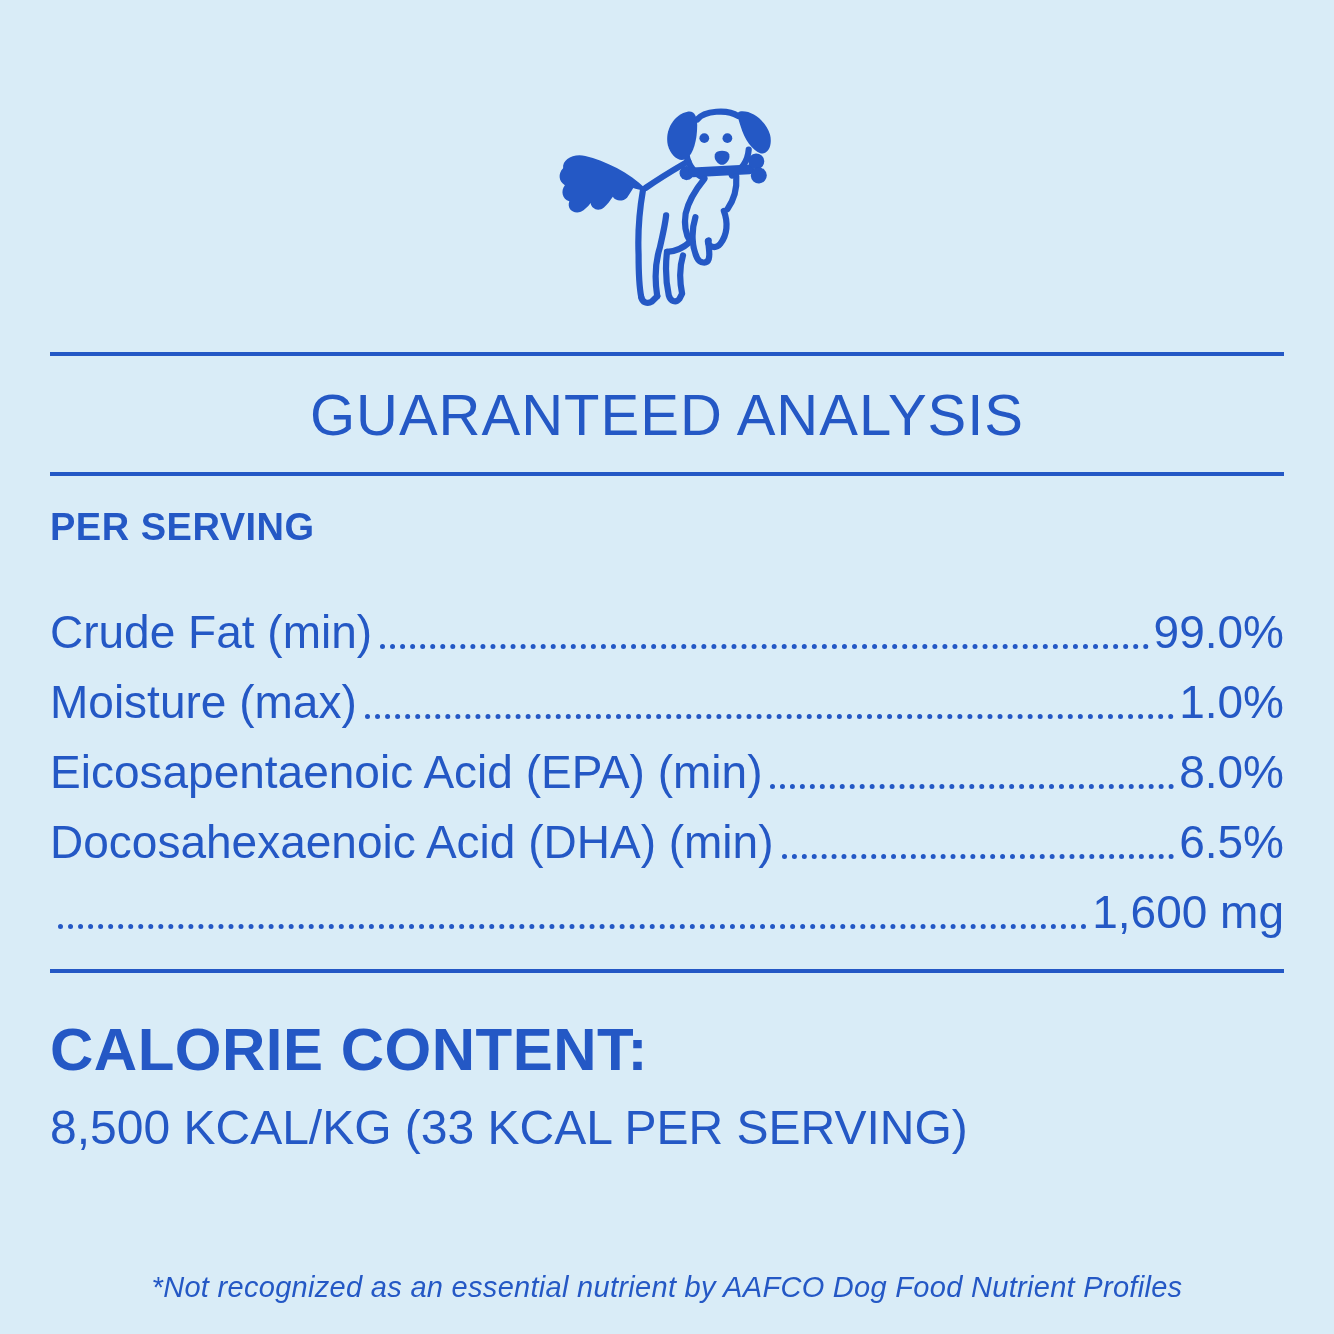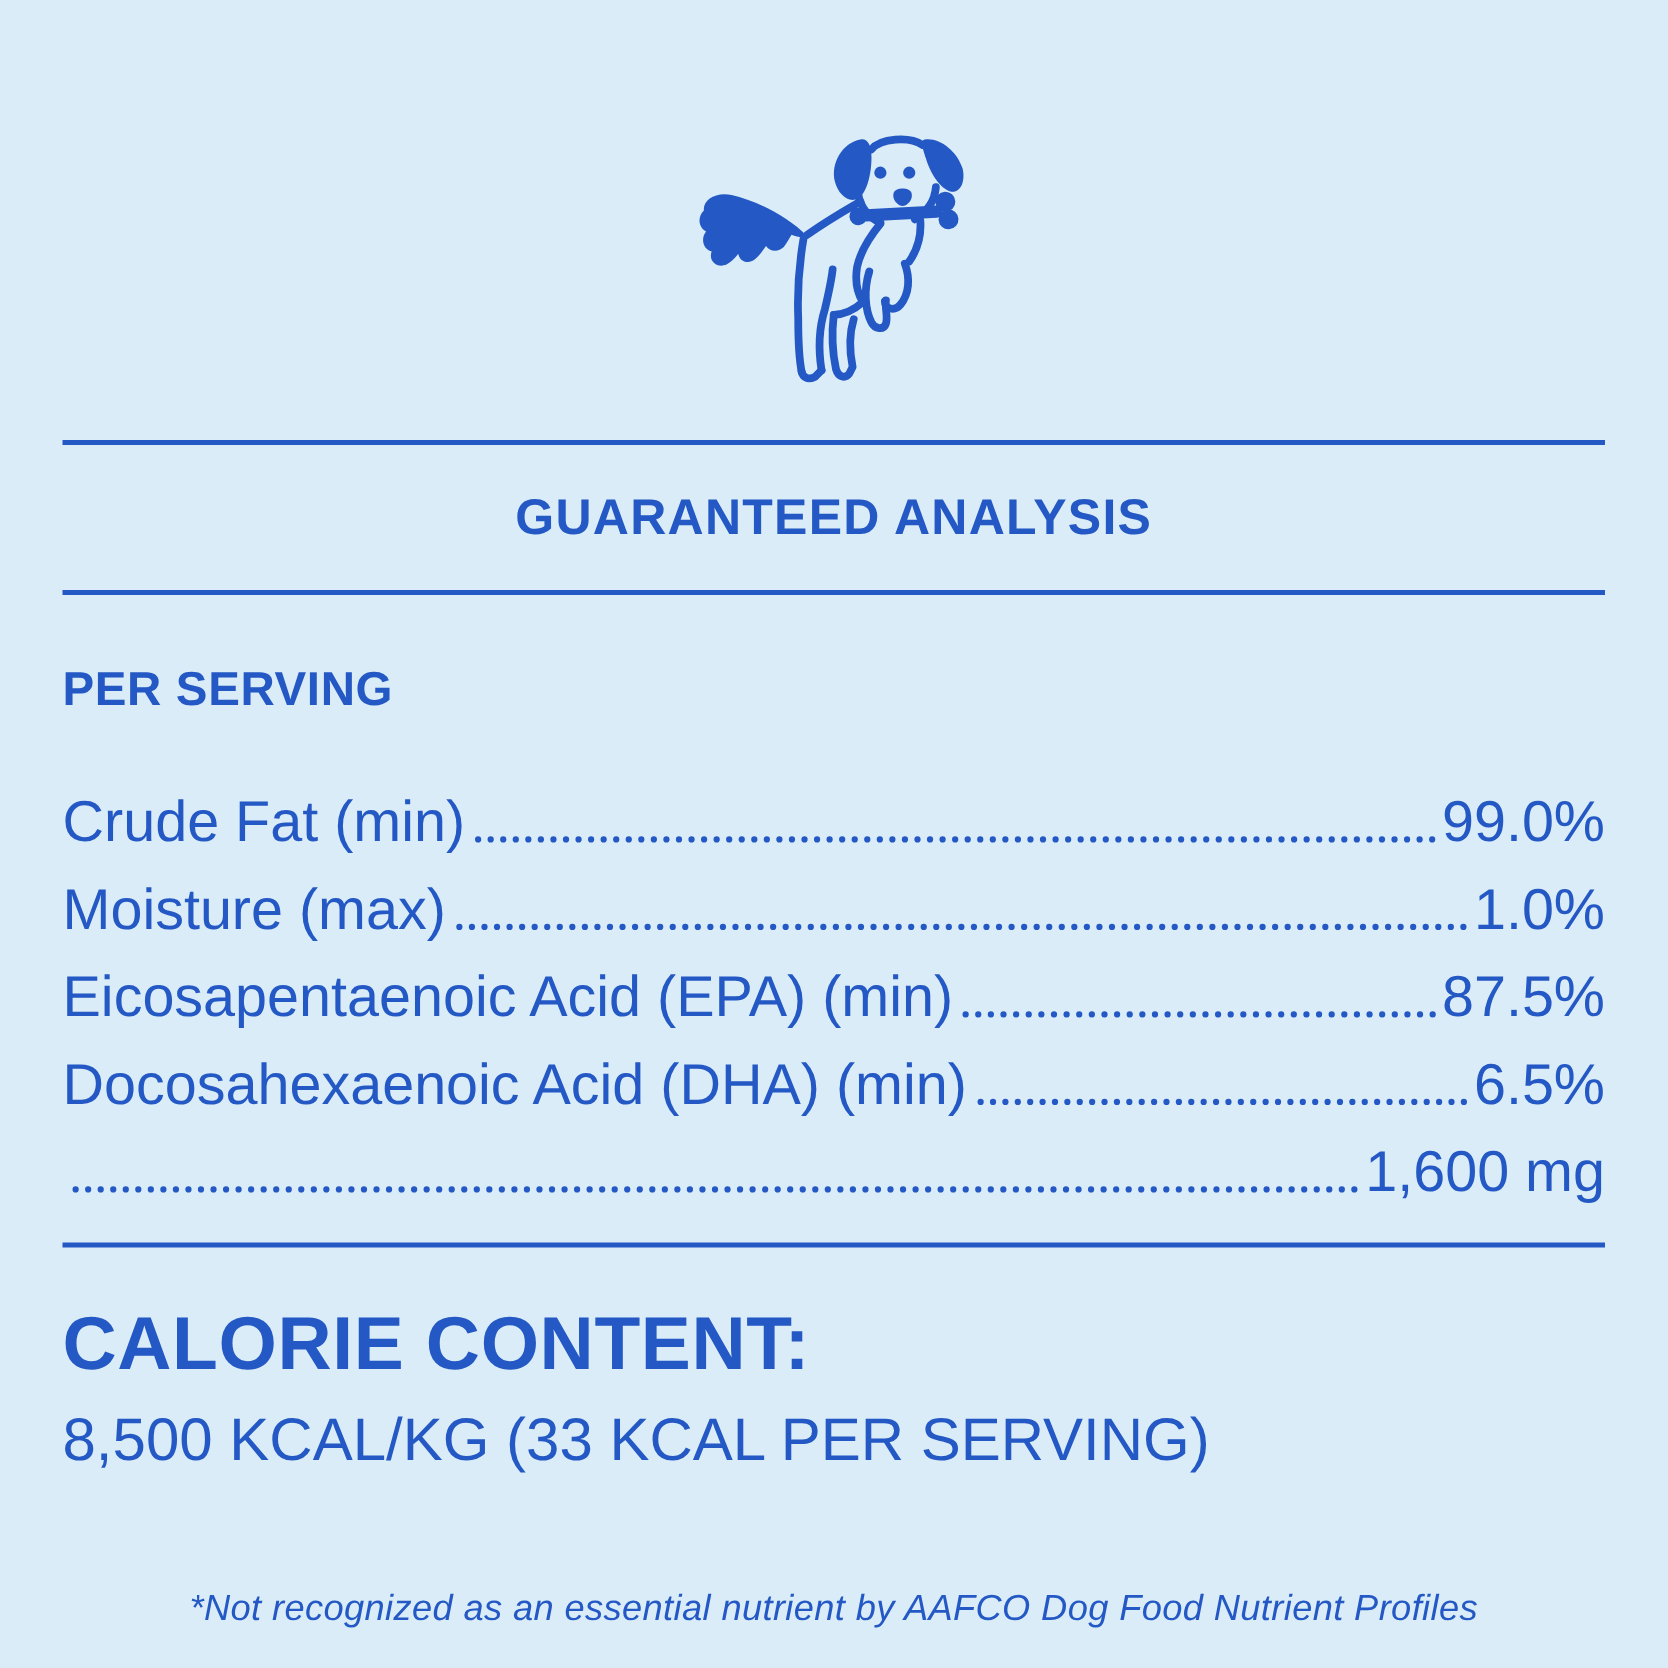--- a/index.html
+++ b/index.html
@@ -29,28 +29,28 @@
   .rule{
     border:none;height:4px;background:var(--blue);
     width:100%;
   }
   .rule-top{margin-top:46px;}
   .title-band{
     height:116px;
     display:flex;align-items:center;justify-content:center;
   }
   .title{
-    font-size:40px;font-weight:bold;letter-spacing:1px;
+    font-size:58px;font-weight:normal;letter-spacing:1px;
   }
   .serving-line{
     margin-top:30px;
     font-size:38px;
     display:flex;align-items:baseline;gap:16px;
   }
-  .serving-label{font-weight:bold;letter-spacing:0.5px;margin-top:25px;}
+  .serving-label{font-weight:bold;letter-spacing:0.5px;}
   .rows{margin-top:40px;}
   .row{
     display:flex;align-items:flex-end;
     height:70px;
     font-size:46px;
   }
   .row-label{white-space:nowrap;text-align:right;}
   .row-label sup{font-size:0.55em;vertical-align:super;line-height:0;}
   .row-label .sfx:not(:empty){margin-left:12px;}
   .dots{
@@ -148,21 +148,21 @@
 
     <div class="row">
       <span class="row-label"><span>Moisture (max)</span><sup></sup><span class="sfx"></span></span>
       <span class="dots"></span>
       <span class="row-value">1.0%</span>
     </div>
 
     <div class="row">
       <span class="row-label"><span>Eicosapentaenoic Acid (EPA) (min)</span><sup></sup><span class="sfx"></span></span>
       <span class="dots"></span>
-      <span class="row-value">87.5%</span>
+      <span class="row-value">8.0%</span>
     </div>
 
     <div class="row">
       <span class="row-label"><span>Docosahexaenoic Acid (DHA) (min)</span><sup></sup><span class="sfx"></span></span>
       <span class="dots"></span>
       <span class="row-value">6.5%</span>
     </div>
 
     <div class="row">
       <span class="dots"></span>

